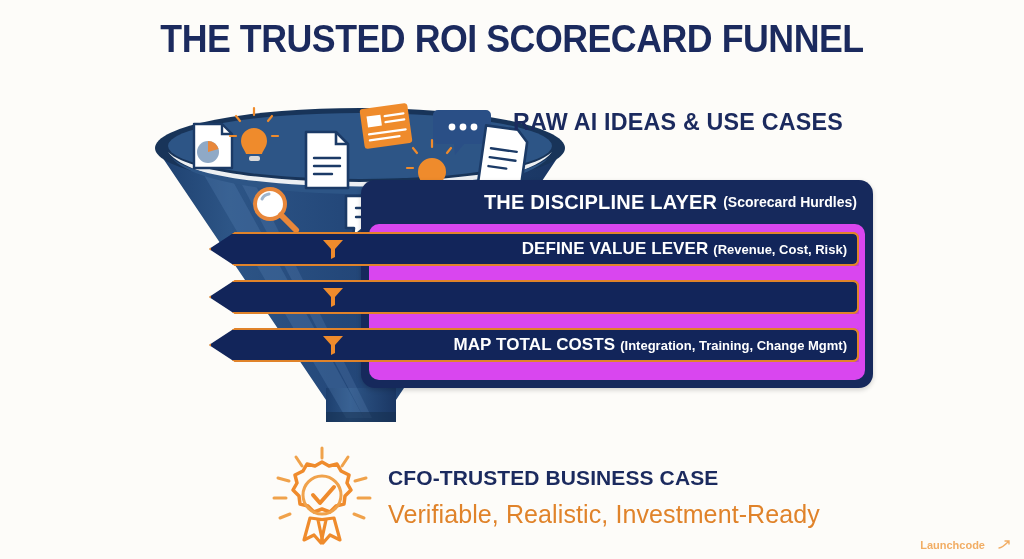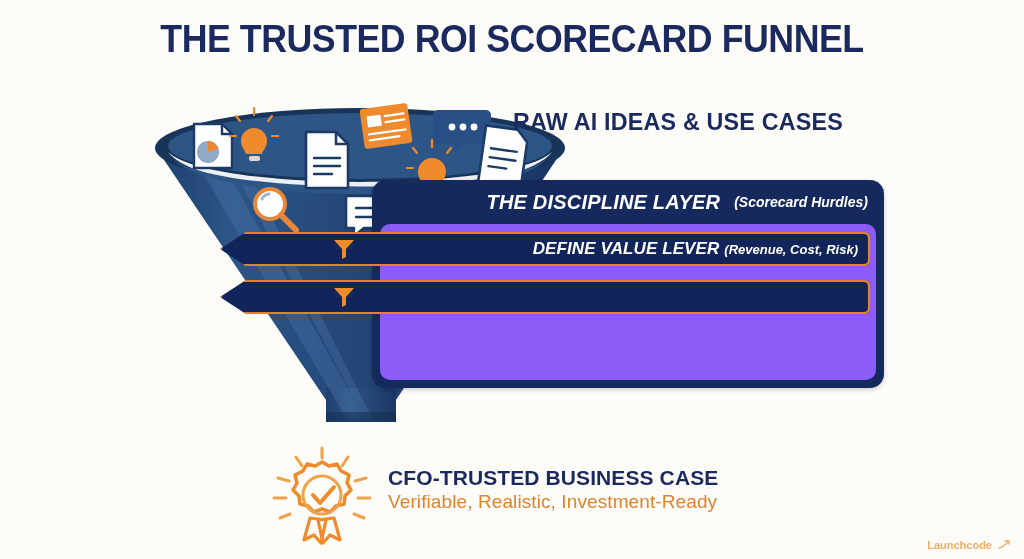--- a/index.html
+++ b/index.html
@@ -33,38 +33,37 @@
   .raw-label{
     position:absolute; left:508px; top:108px;
     font-size:24px; font-weight:bold; color:#1b2a5e;
     letter-spacing:0.2px;
     transform:scaleX(0.97);
     white-space:nowrap;
   }
 
   
   .panel{
-    position:absolute; left:372px; top:180px;
+    position:absolute; left:361px; top:180px;
     width:512px; height:208px;
     background:#16295c;
     border-radius:14px;
     box-shadow:0 2px 5px rgba(0,0,0,.18);
-    font-style:italic;
   }
   .panel-head{
     position:absolute;left:0;right:0;top:0;height:44px;
     display:flex;align-items:center;justify-content:flex-end;
     padding-right:16px;box-sizing:border-box;
     color:#ffffff;white-space:nowrap;
   }
   .panel-head .big{font-size:20px;font-weight:bold;letter-spacing:0.2px;}
-  .panel-head .small{font-size:14px;font-weight:bold;margin-left:14px;}
+  .panel-head .small{font-size:14px;font-weight:bold;margin-left:6px;}
   .panel-body{
     position:absolute;left:8px;right:8px;top:44px;bottom:8px;
-    background:#8b5cf6;border-radius:10px;text-align:center;
+    background:#d946ef;border-radius:10px;text-align:center;
   }
 
   
   .row{
     position:absolute; height:34px;
     left:-160px; right:6px;
     display:flex;align-items:center;justify-content:flex-end;
     color:#fff;white-space:nowrap;
   }
   .row .bar{
@@ -92,26 +91,26 @@
   #row0{top:8px;}
   #row1{top:56px;}
   #row2{top:104px;}
 
   
   .badge{position:absolute;left:268px;top:444px;width:108px;height:104px;}
   .result{
     position:absolute;left:388px;top:466px;white-space:nowrap;
   }
   .result .r1{font-size:21px;font-weight:bold;color:#1b2a5e;letter-spacing:0.1px;}
-  .result .r2{font-size:19px;color:#e0832a;margin-top:1px;letter-spacing:0.1px;}
+  .result .r2{font-size:25px;color:#e0832a;margin-top:10px;letter-spacing:0.1px;}
 
   
   .watermark{
     position:absolute;right:14px;bottom:8px;
-    display:flex;align-items:center;gap:6px;
+    display:flex;align-items:center;gap:13px;
     font-size:11px;font-weight:bold;color:#f0a04b;opacity:.85;
   }
 </style>
 </head>
 <body>
 
 <div id="stage">
 
   <div class="title">THE TRUSTED ROI SCORECARD FUNNEL</div>
 
@@ -253,20 +252,30 @@
       </div>
 
       <div class="row" id="row1">
         <div class="bar"></div>
         <div class="outline"></div>
         <svg class="ricon" viewBox="0 0 24 22">
           <path d="M2,2 H22 L14,11 V19 L10,21 V11 Z" fill="#ef8b2c"></path>
         </svg>
       </div>
 
+      <div class="row" id="row2">
+        <div class="bar"></div>
+        <div class="outline"></div>
+        <svg class="ricon" viewBox="0 0 24 22">
+          <path d="M2,2 H22 L14,11 V19 L10,21 V11 Z" fill="#ef8b2c"></path>
+        </svg>
+        <div class="rtext">
+          <span class="big">MAP TOTAL COSTS</span><span class="small">(Integration, Training, Change Mgmt)</span>
+        </div>
+      </div>
 
     </div>
   </div>
 
   <svg class="badge" viewBox="0 0 108 104">
     <g stroke="#f0a24b" stroke-width="3" stroke-linecap="round">
       <line x1="54" y1="4" x2="54" y2="14"></line>
       <line x1="28" y1="13" x2="34" y2="22"></line>
       <line x1="80" y1="13" x2="74" y2="22"></line>
       <line x1="10" y1="34" x2="21" y2="37"></line>

